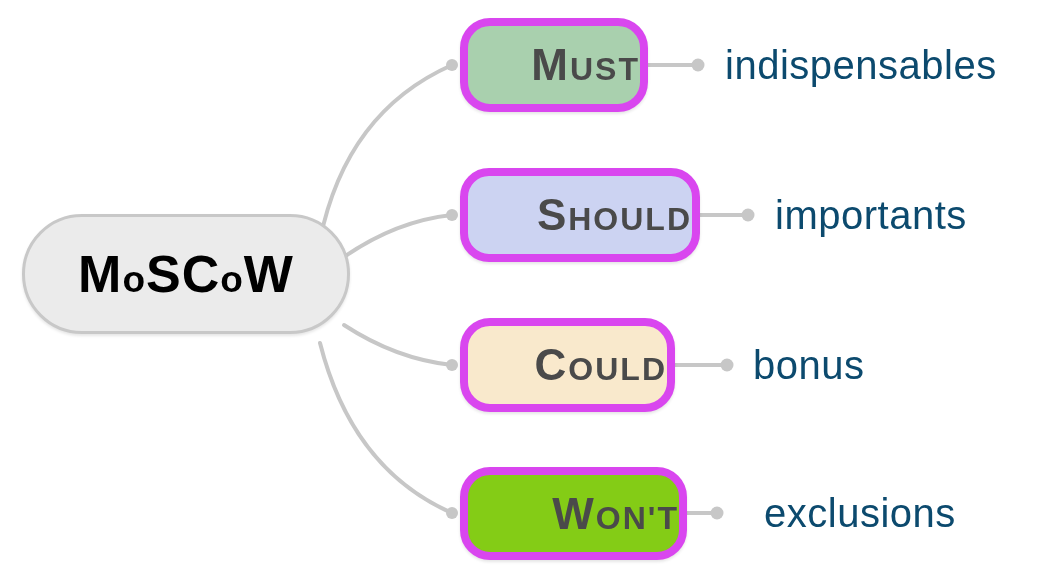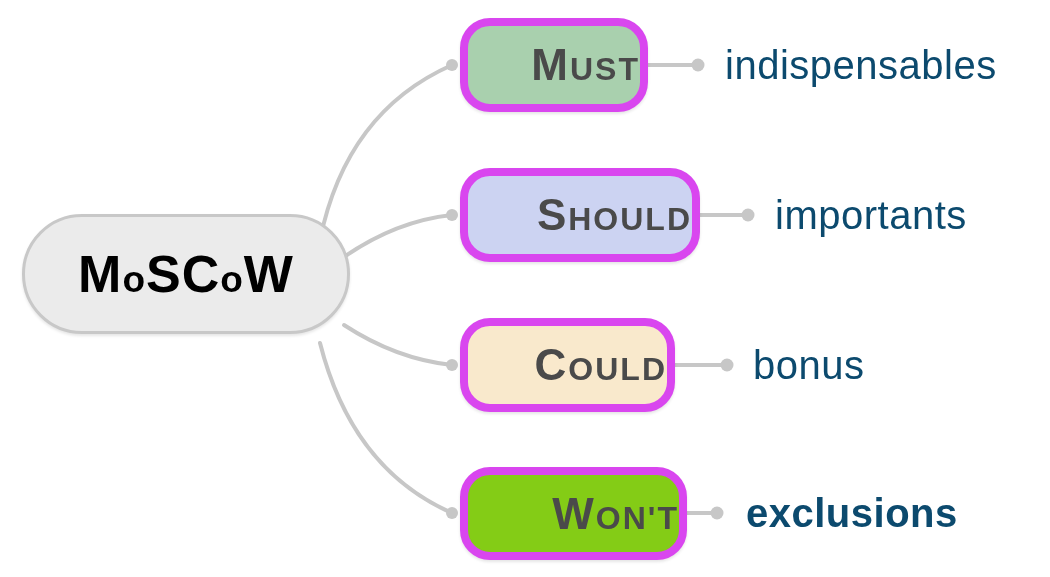--- a/index.html
+++ b/index.html
@@ -64,36 +64,36 @@
     color: #4a4a4a;
     letter-spacing: 2px;
   }
   .b-rest {
     font-size: 32px;
     font-weight: bold;
     color: #4a4a4a;
     letter-spacing: 2px;
   }
   .pos-must   { left: 460px; top: 18px;  width: 188px; height: 94px; }
-  .pos-should { left: 460px; top: 168px; width: 240px; height: 94px; }
+  .pos-should { left: 460px; top: 168px; width: 240px; height: 94px; border-radius: 29px; }
   .pos-could  { left: 460px; top: 318px; width: 215px; height: 94px; }
   .pos-wont   { left: 460px; top: 467px; width: 227px; height: 93px; }
   .leaf-label {
     position: absolute;
     z-index: 1;
     font-size: 40px;
     line-height: 48px;
     color: #0c4a6e;
     letter-spacing: 0.5px;
     white-space: nowrap;
   }
   .lbl-must   { left: 725px; top: 41px;  }
   .lbl-should { left: 775px; top: 191px; }
   .lbl-could  { left: 753px; top: 341px; }
-  .lbl-wont   { left: 746px; top: 489px; font-weight: bold; }
+  .lbl-wont   { left: 764px; top: 489px; }
 </style>
 </head>
 <body>
 
 <div class="stage">
 
   <svg class="connector-layer" viewBox="0 0 1050 577" xmlns="http://www.w3.org/2000/svg">
 
     <path d="M 320 240 Q 346 112 452 65" fill="none" stroke-width="4" stroke-linecap="round" stroke="#c7c7c7"></path>
     <path d="M 344 257 Q 396 221 452 215" fill="none" stroke-width="4" stroke-linecap="round" stroke="#c7c7c7"></path>

